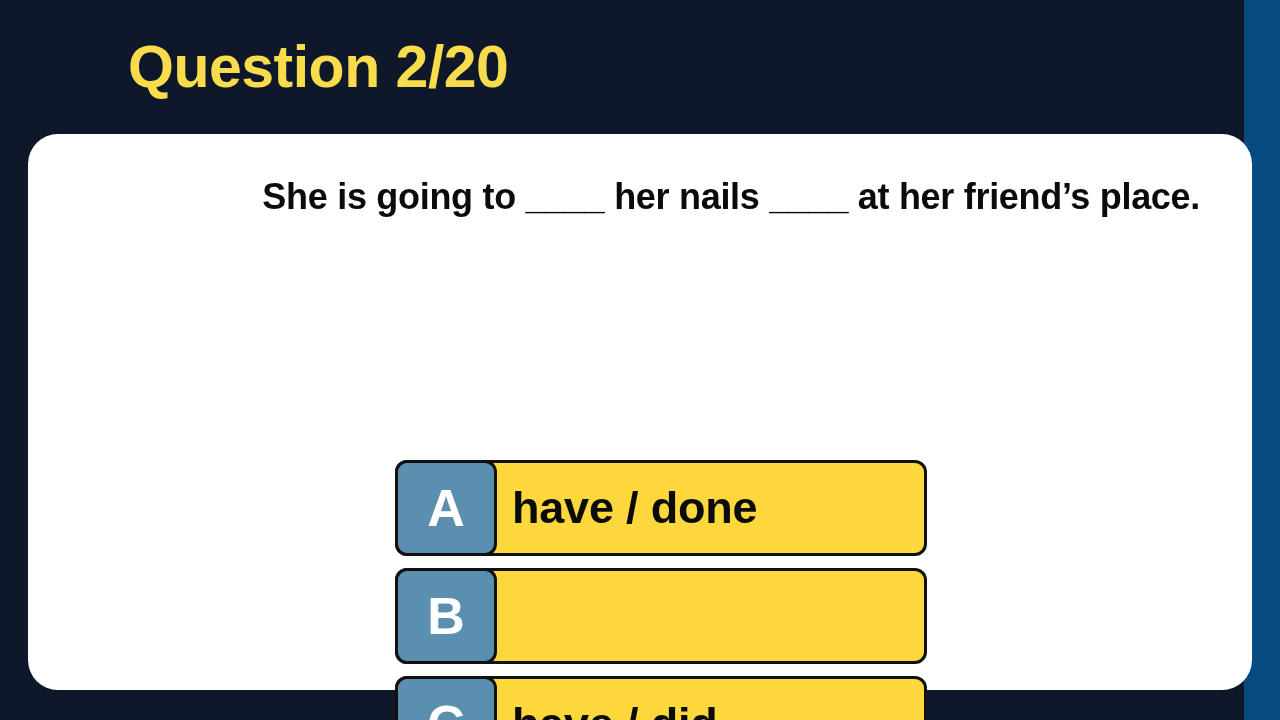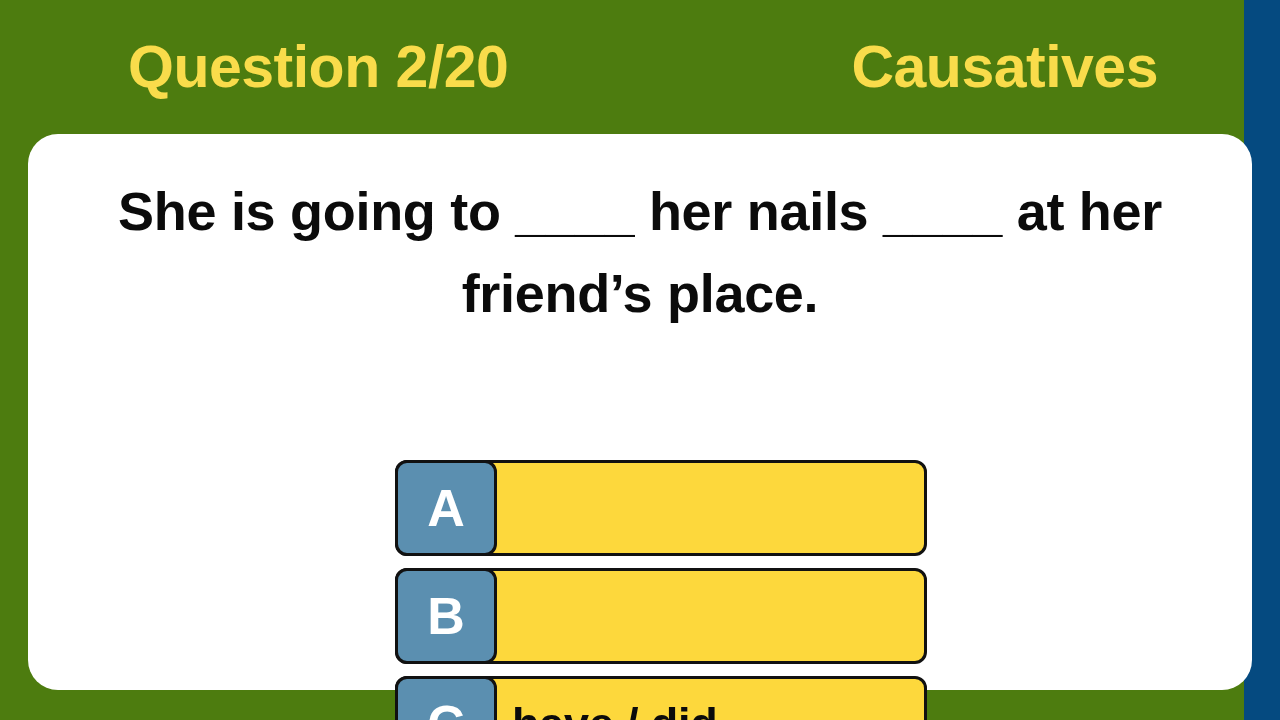--- a/index.html
+++ b/index.html
@@ -10,21 +10,21 @@
     width: 1280px;
     height: 720px;
     background: #054A80;
     font-family: "Liberation Sans", sans-serif;
     overflow: hidden;
   }
   .slide {
     position: relative;
     width: 1244px;
     height: 720px;
-    background: #4d7c0f;
+    background: #0f172a;
     box-sizing: border-box;
   }
 
   
   .header {
     position: absolute;
     left: 0;
     top: 28px;
     width: 1280px;
     height: 78px;
@@ -53,23 +53,23 @@
     background: #FFFFFF;
     border-radius: 30px;
     box-sizing: border-box;
     padding-top: 36px;
   }
 
   
   .question {
     width: 1120px;
     margin: 0 auto;
-    text-align: center;
+    text-align: right;
     color: #0B0B0B;
-    font-size: 54px;
+    font-size: 36px;
     font-weight: bold;
     line-height: 1.52;
     letter-spacing: -0.3px;
   }
   .blank {
     display: inline-block;
     white-space: pre;
   }
 
   
@@ -134,34 +134,34 @@
     z-index: 3;
   }
 </style>
 </head>
 <body>
 
 <div class="slide">
 
   <div class="header">
     <div class="header-text">Question 2/20</div>
-    <div class="header-text">Causatives</div>
   </div>
 
   <div class="card">
 
     <div class="question">
       <span>She is going to </span><span class="blank">____</span><span> her nails </span><span class="blank">____</span><span> at her friend’s place.</span>
     </div>
 
     <div class="options">
 
       <div class="option-row">
         <div class="option-bar"></div>
         <div class="option-badge">A</div>
+        <div class="option-label">have / done</div>
       </div>
 
       <div class="option-row">
         <div class="option-bar"></div>
         <div class="option-badge">B</div>
       </div>
 
       <div class="option-row">
         <div class="option-bar"></div>
         <div class="option-badge">C</div>

